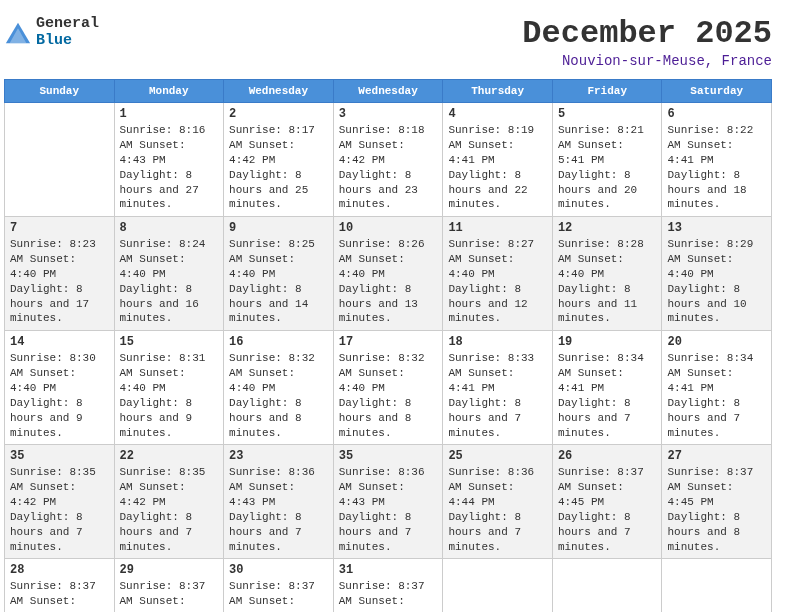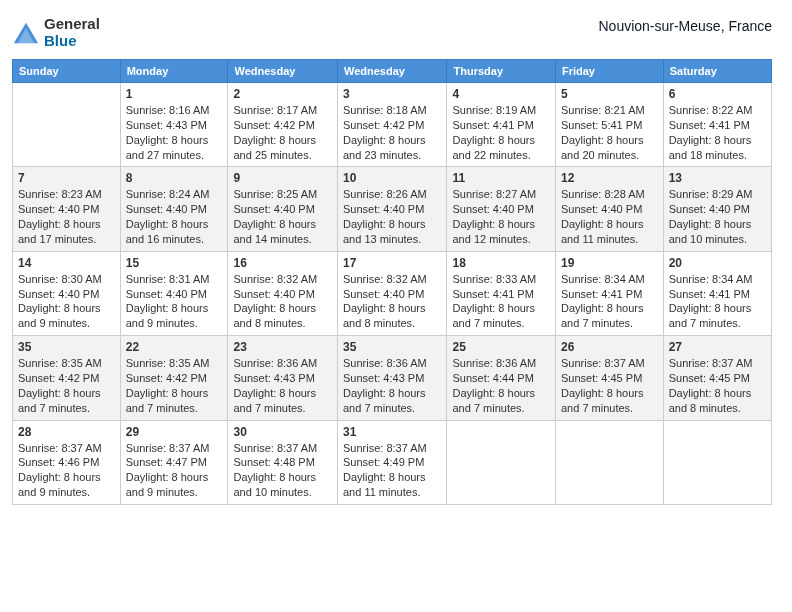--- a/index.html
+++ b/index.html
@@ -7,21 +7,22 @@
       font-family: Arial, sans-serif;
       background: #fff;
       width: 792px;
       height: 612px;
       overflow: hidden;
     }
     .page {
       width: 792px;
       height: 612px;
       background: #fff;
-      padding: 16px 20px 12px 12px;
+      padding: 16px 20px 12px 4px;
+      font-family: Liberation Mono, monospace;
     }
     .header {
       display: flex;
       justify-content: space-between;
       align-items: flex-start;
       margin-bottom: 10px;
     }
     .logo {
       display: flex;
       align-items: center;
@@ -50,32 +51,32 @@
       text-align: right;
     }
     .month-title {
       font-size: 32px;
       font-weight: bold;
       color: #333;
       line-height: 1.1;
     }
     .location {
       font-size: 14px;
-      color: #0f172a;
+      color: #4c1d95;
       margin-top: 2px;
     }
     .calendar {
       width: 100%;
       border-collapse: collapse;
       font-size: 9.5px;
     }
     .calendar th {
       background: #4a90d9;
       color: #fff;
-      text-align: left;
+      text-align: center;
       padding: 5px 6px;
       font-size: 11px;
       font-weight: bold;
       border: 1px solid #3a7bc8;
     }
     .calendar td {
       border: 1px solid #ccc;
       vertical-align: top;
       padding: 4px 5px;
       width: 113px;
@@ -112,20 +113,21 @@
       <svg class="logo-icon" viewBox="0 0 30 30">
         <polygon points="15,4 28,26 2,26" fill="#4a90d9"></polygon>
         <polygon points="15,10 24,26 6,26" fill="#fff" opacity="0.3"></polygon>
       </svg>
       <div class="logo-text">
         <span class="logo-general">General</span>
         <span class="logo-blue">Blue</span>
       </div>
     </div>
     <div class="title-section">
+      <div class="month-title">December 2025</div>
       <div class="location">Nouvion-sur-Meuse, France</div>
     </div>
   </div>
 
   <table class="calendar">
     <thead>
       <tr>
         <th>Sunday</th>
         <th>Monday</th>
         <th>Wednesday</th>

